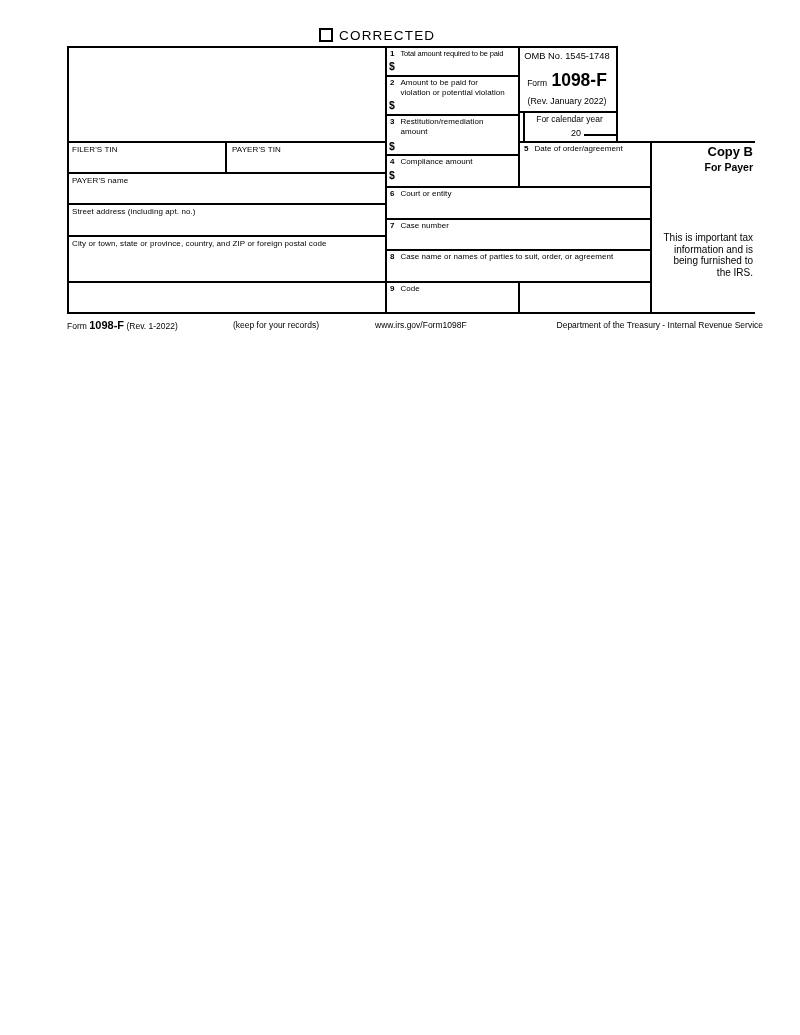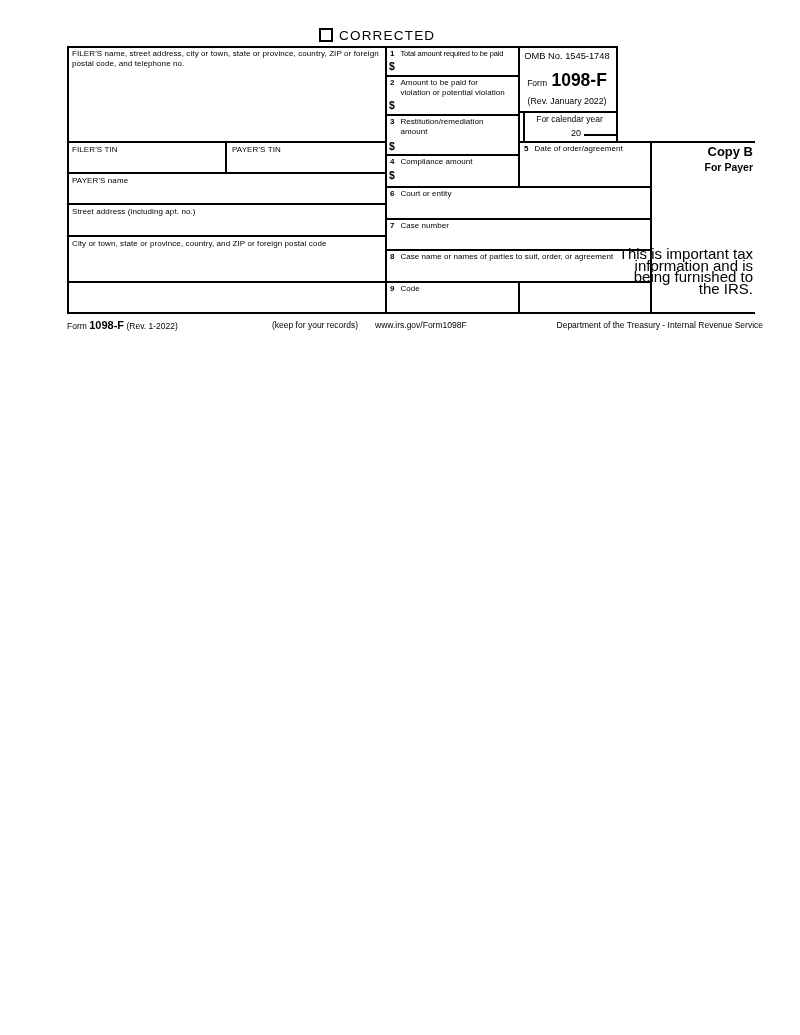--- a/index.html
+++ b/index.html
@@ -20,21 +20,21 @@
   .field{position:absolute;background:transparent;}
   .chk{position:absolute;left:319px;top:28px;width:14px;height:14px;border:2px solid #000;box-sizing:border-box;background:#fff;}
   .corrected{position:absolute;left:339px;top:28px;font-size:13.5px;line-height:15px;letter-spacing:1.2px;}
   .ombcol{position:absolute;left:518px;width:98px;text-align:center;}
   .calcol{position:absolute;left:523px;width:93px;text-align:center;}
   .bigform{font-size:17.5px;font-weight:bold;letter-spacing:0px;}
   .smallcap{font-size:8.5px;}
   .title{position:absolute;right:47px;top:77px;text-align:right;font-weight:bold;font-size:12.5px;line-height:15px;white-space:pre-line;}
   .copyb{position:absolute;right:47px;top:144px;font-size:13px;font-weight:bold;text-align:center;}
   .forpayer{position:absolute;right:47px;top:161px;font-size:10.5px;font-weight:bold;}
-  .notice{position:absolute;right:47px;top:248px;font-size:15px;line-height:11.6px;text-align:right;white-space:pre-line;}
+  .notice{position:absolute;right:47px;top:232px;font-size:10px;line-height:11.6px;text-align:right;white-space:pre-line;}
   .yearline{display:inline-block;width:32px;height:10px;border-bottom:2px solid #000;margin-left:3px;}
   .footer-item{position:absolute;top:320px;font-size:8.5px;line-height:11px;}
   .footer-big{font-size:11px;font-weight:bold;}
 </style>
 </head>
 <body>
 
 <div class="page">
 
   <div class="chk"></div>
@@ -75,21 +75,20 @@
 
   <div class="vl" style="left:67px;top:46px;height:268px;"></div>
   <div class="vl" style="left:385px;top:46px;height:268px;"></div>
   <div class="vl" style="left:518px;top:46px;height:140px;"></div>
   <div class="vl" style="left:518px;top:281px;height:33px;"></div>
   <div class="vl" style="left:616px;top:46px;height:95px;"></div>
   <div class="vl" style="left:523px;top:111px;height:30px;"></div>
   <div class="vl" style="left:650px;top:141px;height:173px;"></div>
   <div class="vl" style="left:225px;top:141px;height:31px;"></div>
 
-  <div class="lbl" style="left:72px;top:49px;width:308px;">FILER'S name, street address, city or town, state or province, country, ZIP or foreign postal code, and telephone no.</div>
   <div class="lbl" style="left:72px;top:145px;">FILER'S TIN</div>
   <div class="lbl" style="left:232px;top:145px;">PAYER'S TIN</div>
   <div class="lbl" style="left:72px;top:176px;">PAYER'S name</div>
   <div class="lbl" style="left:72px;top:207px;">Street address (including apt. no.)</div>
   <div class="lbl" style="left:72px;top:239px;">City or town, state or province, country, and ZIP or foreign postal code</div>
 
   <div class="boxlbl tight" style="left:390px;top:49px;width:126px;">
     <b>1</b>
       <span>Total amount required to be paid</span>
   </div>
@@ -154,17 +153,17 @@
   <div class="notice">This is important tax
 information and is
 being furnished to
 the IRS.</div>
 
   <div class="footer-item" style="left:67px;">
     <span>Form</span>
     <span class="footer-big">1098-F</span>
     <span>(Rev. 1-2022)</span>
   </div>
-  <div class="footer-item" style="left:233px;margin-left:39px;">(keep for your records)</div>
+  <div class="footer-item" style="left:233px;">(keep for your records)</div>
   <div class="footer-item" style="left:375px;">www.irs.gov/Form1098F</div>
   <div class="footer-item" style="right:37px;">Department of the Treasury - Internal Revenue Service</div>
 
 </div>
 
 </body></html>

